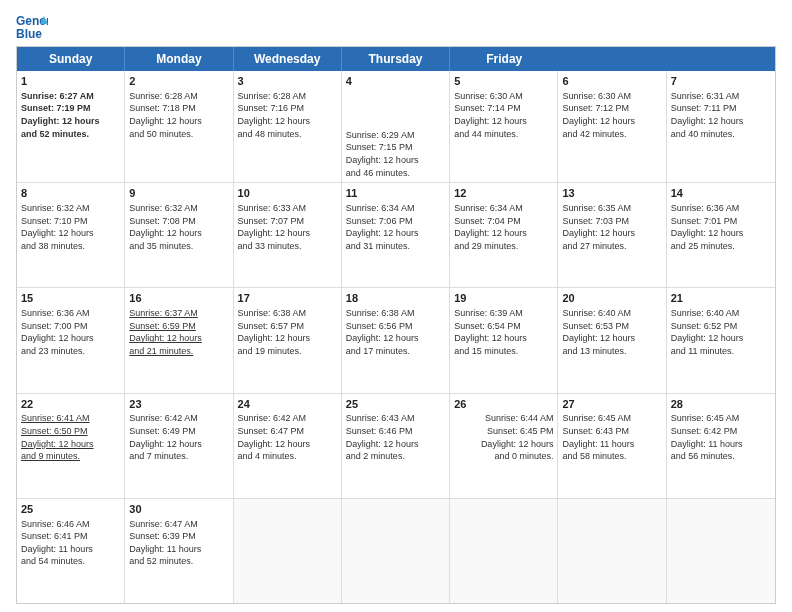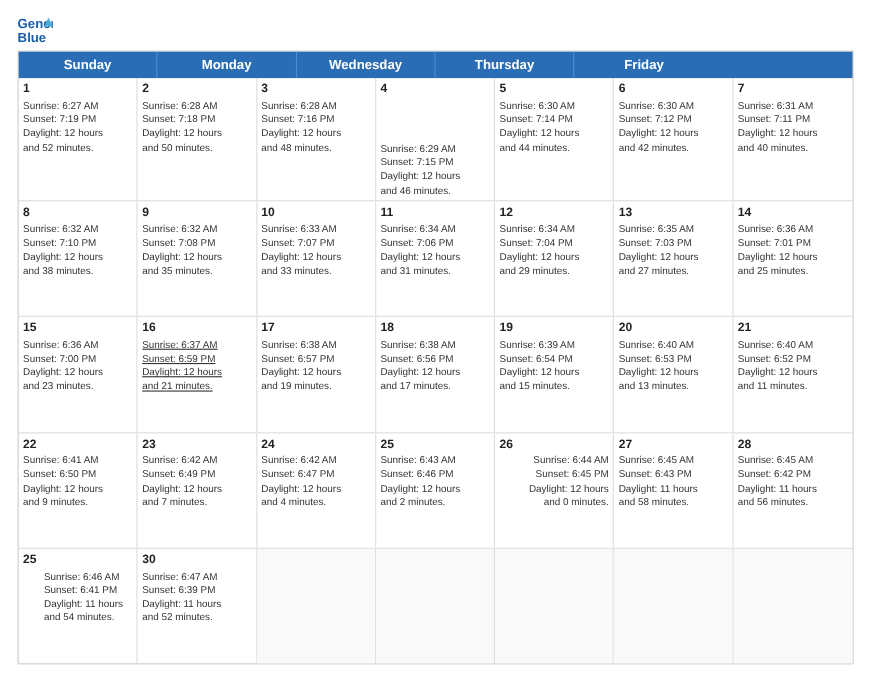--- a/index.html
+++ b/index.html
@@ -46,21 +46,21 @@
       color: #555;
     }
     .calendar {
       flex: 1;
       display: flex;
       flex-direction: column;
       border: 1px solid #ccc;
     }
     .cal-header {
       display: grid;
-      grid-template-columns: repeat(6, 1fr);
+      grid-template-columns: repeat(7, 1fr);
       background: #2a6db5;
     }
     .cal-header-cell {
       color: #fff;
       font-size: 12px;
       font-weight: bold;
       text-align: center;
       padding: 5px 2px;
       border-right: 1px solid #4a8dd5;
     }
@@ -128,21 +128,21 @@
         <div class="cal-header-cell">Sunday</div>
         <div class="cal-header-cell">Monday</div>
         <div class="cal-header-cell">Wednesday</div>
         <div class="cal-header-cell">Thursday</div>
         <div class="cal-header-cell">Friday</div>
       </div>
     <div class="cal-body" id="cal-body">
         <div class="cal-row">
           <div class="cal-cell">
             <span class="day-num">1</span>
-            <div class="info" style="white-space: pre-line;">Sunrise: 6:27 AM
+            <div class="info" style="white-space: pre-line; font-weight: bold;">Sunrise: 6:27 AM
 Sunset: 7:19 PM
 Daylight: 12 hours
 and 52 minutes.</div>
           </div>
           <div class="cal-cell">
             <span class="day-num">2</span>
             <div class="info" style="white-space: pre-line;">Sunrise: 6:28 AM
 Sunset: 7:18 PM
 Daylight: 12 hours
 and 50 minutes.</div>
@@ -281,21 +281,21 @@
             <span class="day-num">21</span>
             <div class="info" style="white-space: pre-line;">Sunrise: 6:40 AM
 Sunset: 6:52 PM
 Daylight: 12 hours
 and 11 minutes.</div>
           </div>
         </div>
         <div class="cal-row">
           <div class="cal-cell">
             <span class="day-num">22</span>
-            <div class="info" style="white-space: pre-line;">Sunrise: 6:41 AM
+            <div class="info" style="white-space: pre-line; text-decoration: underline;">Sunrise: 6:41 AM
 Sunset: 6:50 PM
 Daylight: 12 hours
 and 9 minutes.</div>
           </div>
           <div class="cal-cell">
             <span class="day-num">23</span>
             <div class="info" style="white-space: pre-line;">Sunrise: 6:42 AM
 Sunset: 6:49 PM
 Daylight: 12 hours
 and 7 minutes.</div>
@@ -332,21 +332,21 @@
             <span class="day-num">28</span>
             <div class="info" style="white-space: pre-line;">Sunrise: 6:45 AM
 Sunset: 6:42 PM
 Daylight: 11 hours
 and 56 minutes.</div>
           </div>
         </div>
         <div class="cal-row">
           <div class="cal-cell">
             <span class="day-num">25</span>
-            <div class="info" style="white-space: pre-line; margin-left: 19px;">Sunrise: 6:46 AM
+            <div class="info" style="white-space: pre-line;">Sunrise: 6:46 AM
 Sunset: 6:41 PM
 Daylight: 11 hours
 and 54 minutes.</div>
           </div>
           <div class="cal-cell">
             <span class="day-num">30</span>
             <div class="info" style="white-space: pre-line;">Sunrise: 6:47 AM
 Sunset: 6:39 PM
 Daylight: 11 hours
 and 52 minutes.</div>

